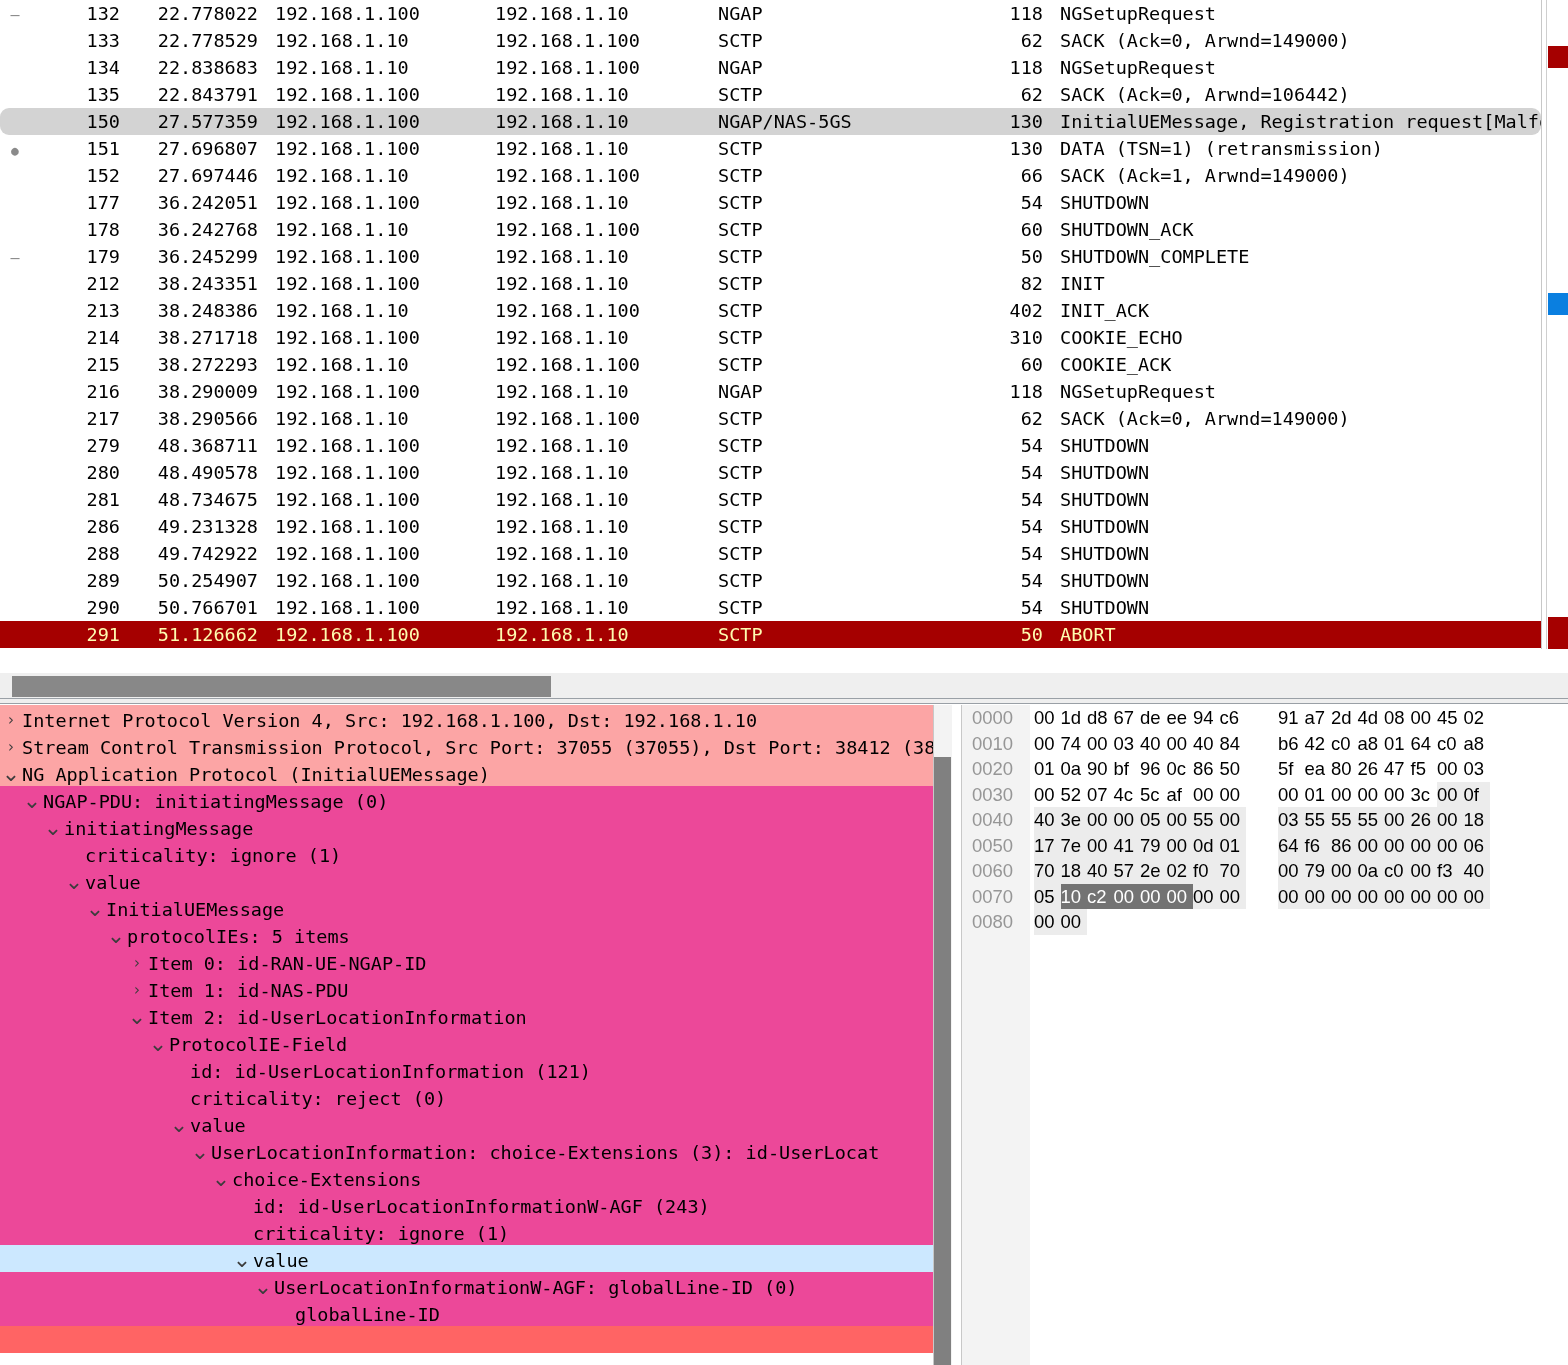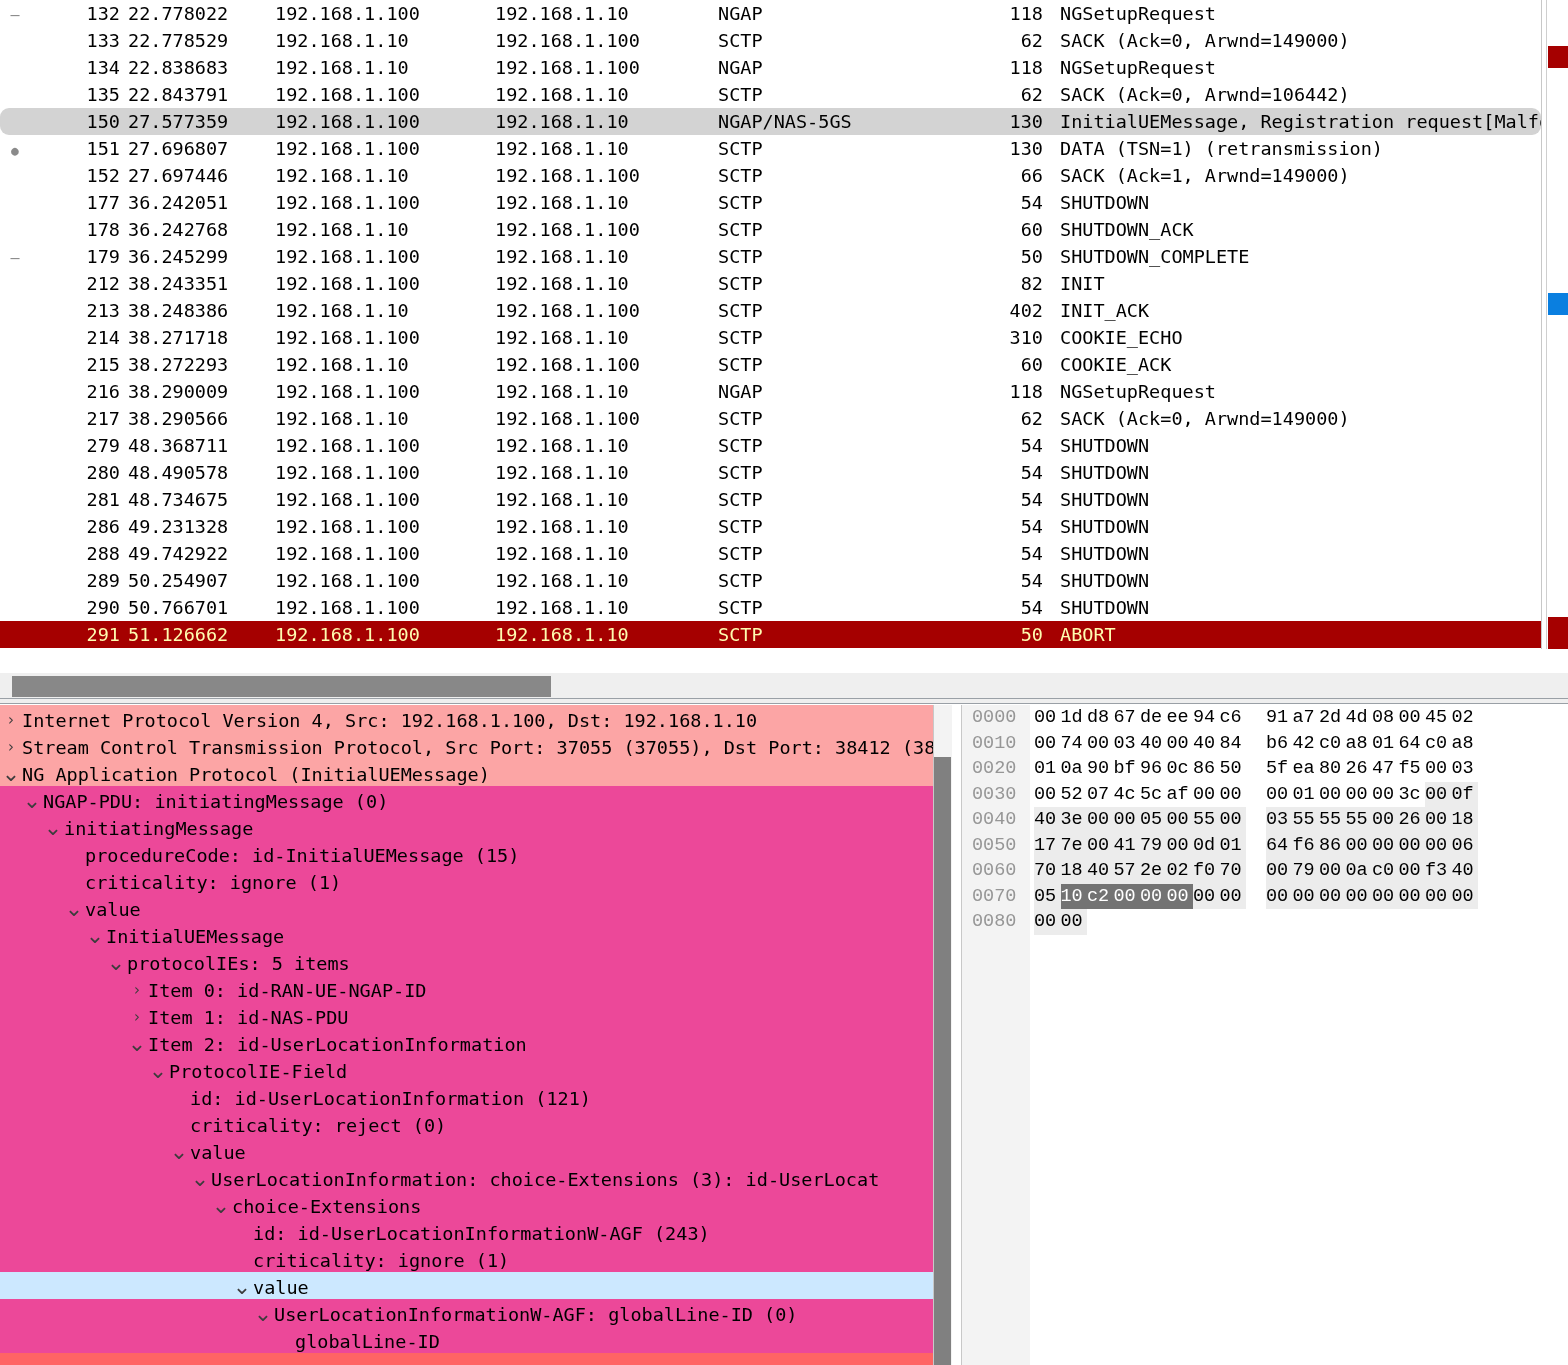--- a/index.html
+++ b/index.html
@@ -35,21 +35,21 @@
     font-family: "DejaVu Sans Mono", monospace;
     font-size: 18.5px;
     color: #000000;
     background: #ffffff;
   }
   .pkt-row.selected { background: #d3d3d3; border-radius: 9px; }
   .pkt-row.abort    { background: #a50000; color: #fffcb0; }
 
   .c-mark { position:absolute; left:0;  width:30px; text-align:center; color:#888; }
   .c-no   { position:absolute; left:30px;  width:90px;  text-align:right; }
-  .c-time { position:absolute; left:128px; width:130px; text-align:left; }
+  .c-time { position:absolute; left:128px; width:130px; text-align:right; }
   .c-src  { position:absolute; left:275px; width:210px; text-align:left; }
   .c-dst  { position:absolute; left:495px; width:210px; text-align:left; }
   .c-prot { position:absolute; left:718px; width:270px; text-align:left; }
   .c-len  { position:absolute; left:975px; width:68px;  text-align:right; }
   .c-info { position:absolute; left:1060px; text-align:left; }
 
   .mark-dash::before { content:"\2014"; font-size:15px; color:#8a8a8a; }
   .mark-dot::before  { content:"\25CF"; font-size:13px; color:#8a8a8a; }
 
   
@@ -136,34 +136,34 @@
     border-left:1px solid #c8c8c8;
   }
   #bytes-gutter {
     position:absolute; left:0; top:0; width:68px; height:660px;
     background:#f3f3f3;
   }
   .hex-row {
     position:relative;
     height:25.5px; line-height:25.5px;
     white-space:nowrap;
-    font-family:Liberation Mono, monospace;
+    font-family:Liberation Sans, sans-serif;
     font-size:18.5px;
   }
   .hex-off {
     position:absolute; left:10px; width:58px;
     color:#969696;
     text-align:left;
   }
   .hex-bytes {
     position:absolute; left:72px;
     color:#000000;
   }
   .hb { display:inline-block; width:26.5px; text-align:left; }
-  .hb.gap { margin-left:20px; }
+  .hb.gap { margin-left:32px; }
   .hb.hl   { background:#ececec; }
   .hb.selb { background:#737373; color:#ffffff; }
 </style>
 </head>
 <body>
 
 <div id="packet-list-pane">
   <div id="packet-list-viewport">
       <div class="pkt-row">
         <span class="c-mark mark-dash"></span>
@@ -424,21 +424,20 @@
   <div id="splitter-line1"></div>
   <div id="splitter-line2"></div>
 </div>
 
 <div id="detail-pane">
     <div class="tree-row proto-hdr"><span style="display: inline-block; width: 0px;"></span><span class="tw">›</span><span class="tlabel">Internet Protocol Version 4, Src: 192.168.1.100, Dst: 192.168.1.10</span></div>
     <div class="tree-row proto-hdr"><span style="display: inline-block; width: 0px;"></span><span class="tw">›</span><span class="tlabel">Stream Control Transmission Protocol, Src Port: 37055 (37055), Dst Port: 38412 (38412</span></div>
     <div class="tree-row proto-hdr"><span style="display: inline-block; width: 0px;"></span><span class="tw" style="font-size: 22px; line-height: 16px;">⌄</span><span class="tlabel">NG Application Protocol (InitialUEMessage)</span></div>
     <div class="tree-row"><span style="display: inline-block; width: 21px;"></span><span class="tw" style="font-size: 22px; line-height: 16px;">⌄</span><span class="tlabel">NGAP-PDU: initiatingMessage (0)</span></div>
     <div class="tree-row"><span style="display: inline-block; width: 42px;"></span><span class="tw" style="font-size: 22px; line-height: 16px;">⌄</span><span class="tlabel">initiatingMessage</span></div>
-    <div class="tree-row"><span style="display: inline-block; width: 63px;"></span><span class="tw none">&nbsp;</span><span class="tlabel">procedureCode: id-InitialUEMessage (15)</span></div>
     <div class="tree-row"><span style="display: inline-block; width: 63px;"></span><span class="tw none">&nbsp;</span><span class="tlabel">criticality: ignore (1)</span></div>
     <div class="tree-row"><span style="display: inline-block; width: 63px;"></span><span class="tw" style="font-size: 22px; line-height: 16px;">⌄</span><span class="tlabel">value</span></div>
     <div class="tree-row"><span style="display: inline-block; width: 84px;"></span><span class="tw" style="font-size: 22px; line-height: 16px;">⌄</span><span class="tlabel">InitialUEMessage</span></div>
     <div class="tree-row"><span style="display: inline-block; width: 105px;"></span><span class="tw" style="font-size: 22px; line-height: 16px;">⌄</span><span class="tlabel">protocolIEs: 5 items</span></div>
     <div class="tree-row"><span style="display: inline-block; width: 126px;"></span><span class="tw">›</span><span class="tlabel">Item 0: id-RAN-UE-NGAP-ID</span></div>
     <div class="tree-row"><span style="display: inline-block; width: 126px;"></span><span class="tw">›</span><span class="tlabel">Item 1: id-NAS-PDU</span></div>
     <div class="tree-row"><span style="display: inline-block; width: 126px;"></span><span class="tw" style="font-size: 22px; line-height: 16px;">⌄</span><span class="tlabel">Item 2: id-UserLocationInformation</span></div>
     <div class="tree-row"><span style="display: inline-block; width: 147px;"></span><span class="tw" style="font-size: 22px; line-height: 16px;">⌄</span><span class="tlabel">ProtocolIE-Field</span></div>
     <div class="tree-row"><span style="display: inline-block; width: 168px;"></span><span class="tw none">&nbsp;</span><span class="tlabel">id: id-UserLocationInformation (121)</span></div>
     <div class="tree-row"><span style="display: inline-block; width: 168px;"></span><span class="tw none">&nbsp;</span><span class="tlabel">criticality: reject (0)</span></div>

